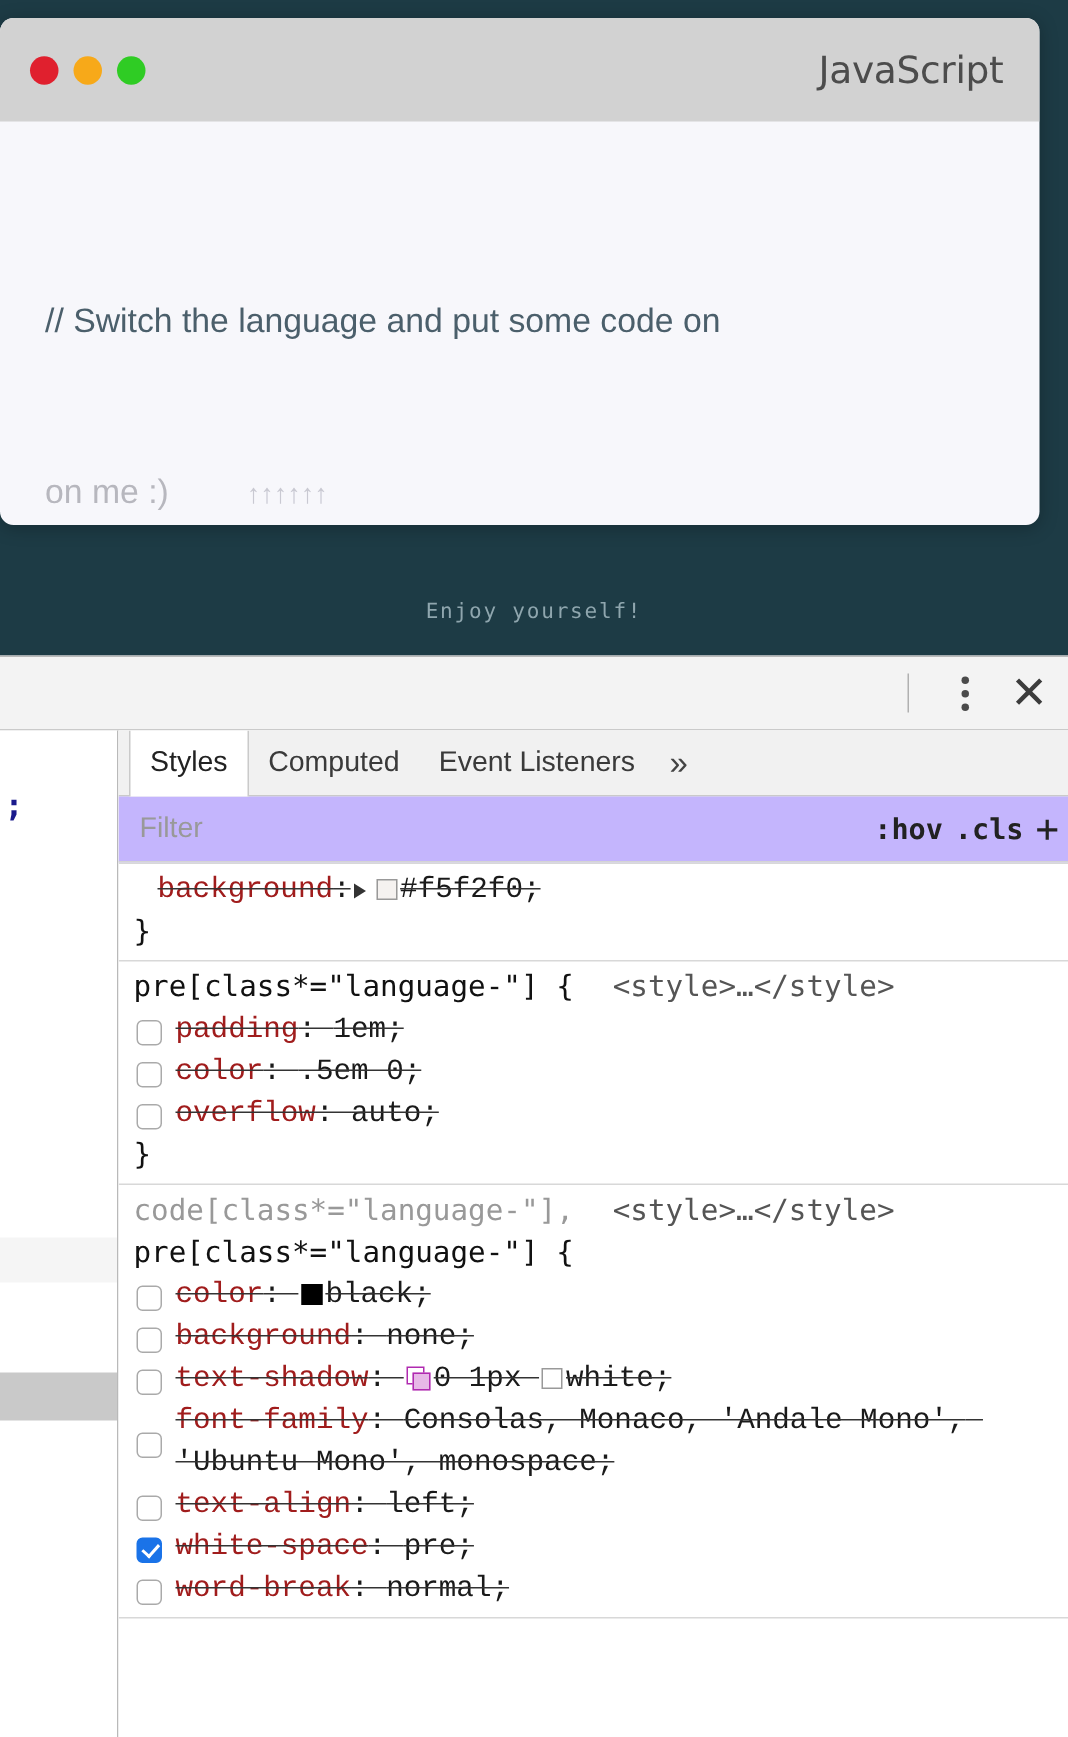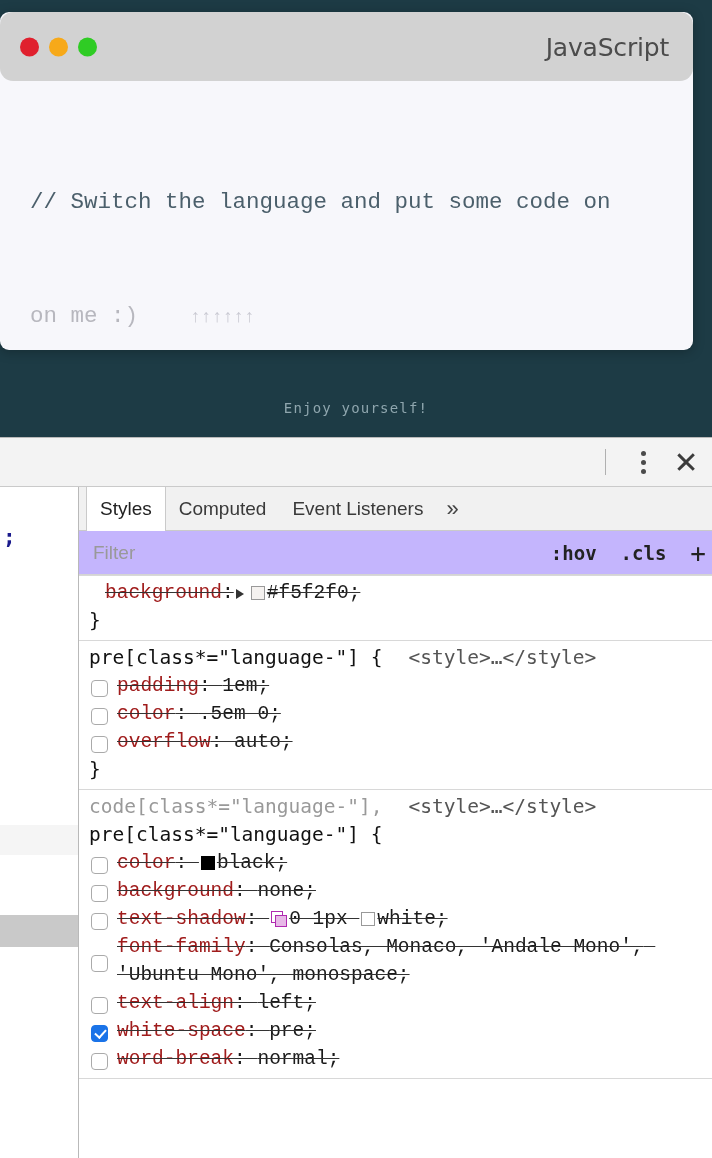--- a/index.html
+++ b/index.html
@@ -39,21 +39,20 @@
     background: #f7f7fb;
     border-radius: 9px 9px 9px 9px;
     box-shadow: 0 2px 12px rgba(0,0,0,.25);
     overflow: hidden;
   }
 
   .editor-titlebar {
     height: 69px;
     background: #d2d2d2;
     position: relative;
-    border-radius: 13px;
   }
 
   .traffic {
     position: absolute;
     left: 20px;
     top: 50%;
     transform: translateY(-50%);
     display: flex;
     gap: 10px;
   }
@@ -72,24 +71,25 @@
     top: 50%;
     transform: translateY(-50%);
     font-family: "DejaVu Sans", sans-serif;
     font-size: 25px;
     color: #4c4c4c;
     letter-spacing: -0.2px;
   }
 
   .editor-body {
     padding: 26px 0 0 30px;
-    font-family: Liberation Mono, monospace;
+    font-family: Liberation Sans, sans-serif;
     font-size: 22.5px;
     line-height: 38px;
     white-space: pre;
+    margin-top: 12px;
   }
   .ln { display: block; height: 38px; }
   .c-comment { color: #4b5f6b; }
   .c-dim     { color: #b7b7be; }
   .c-arrows  { color: #c9c9d2; font-size: 18px; }
 
   .enjoy {
     position: absolute;
     left: 0; right: 0;
     top: 400px;
@@ -242,21 +242,21 @@
     outline: none;
     font-family: "Liberation Sans", sans-serif;
     font-size: 19px;
     color: #222;
     background: transparent;
   }
   .filter-input::placeholder { color: #999; }
   .filter-actions {
     display: flex;
     align-items: center;
-    gap: 24px;
+    gap: 8px;
     padding-right: 6px;
     font-family: "DejaVu Sans Mono", monospace;
     font-size: 19px;
     font-weight: bold;
     color: #222;
   }
   .filter-actions span { cursor: pointer; }
   .plus { font-size: 26px; font-weight: normal; }
 
   

